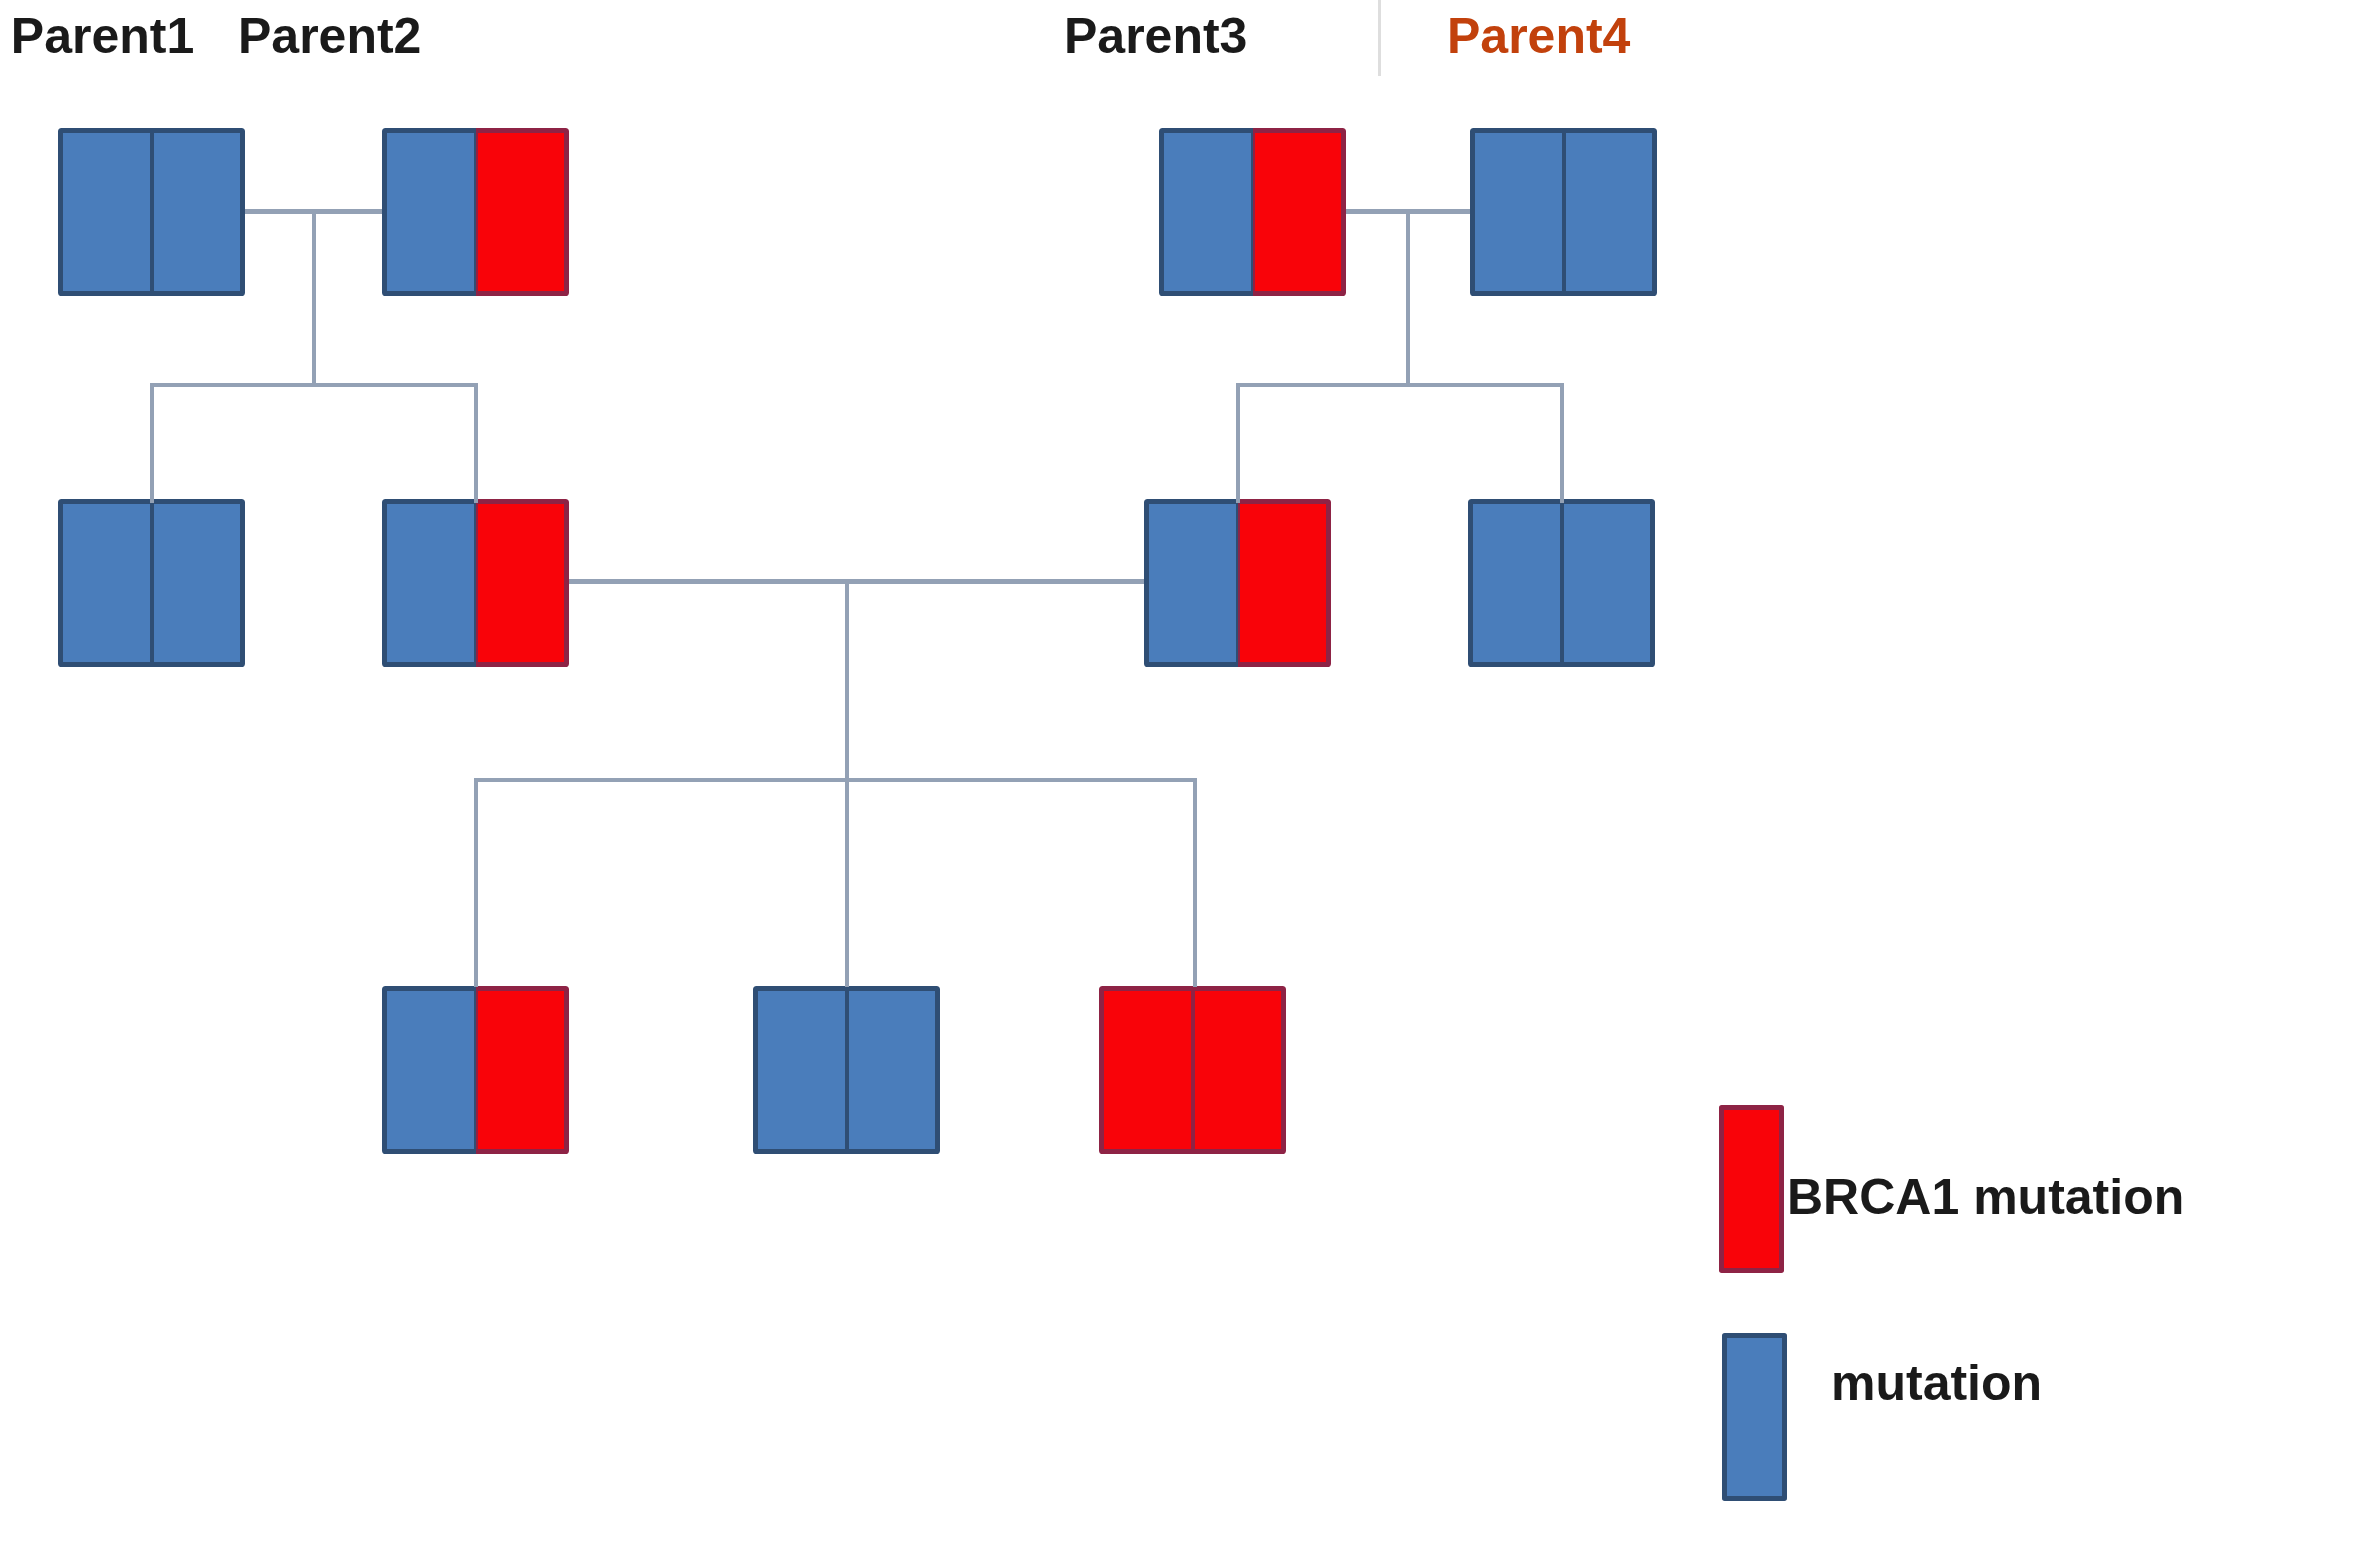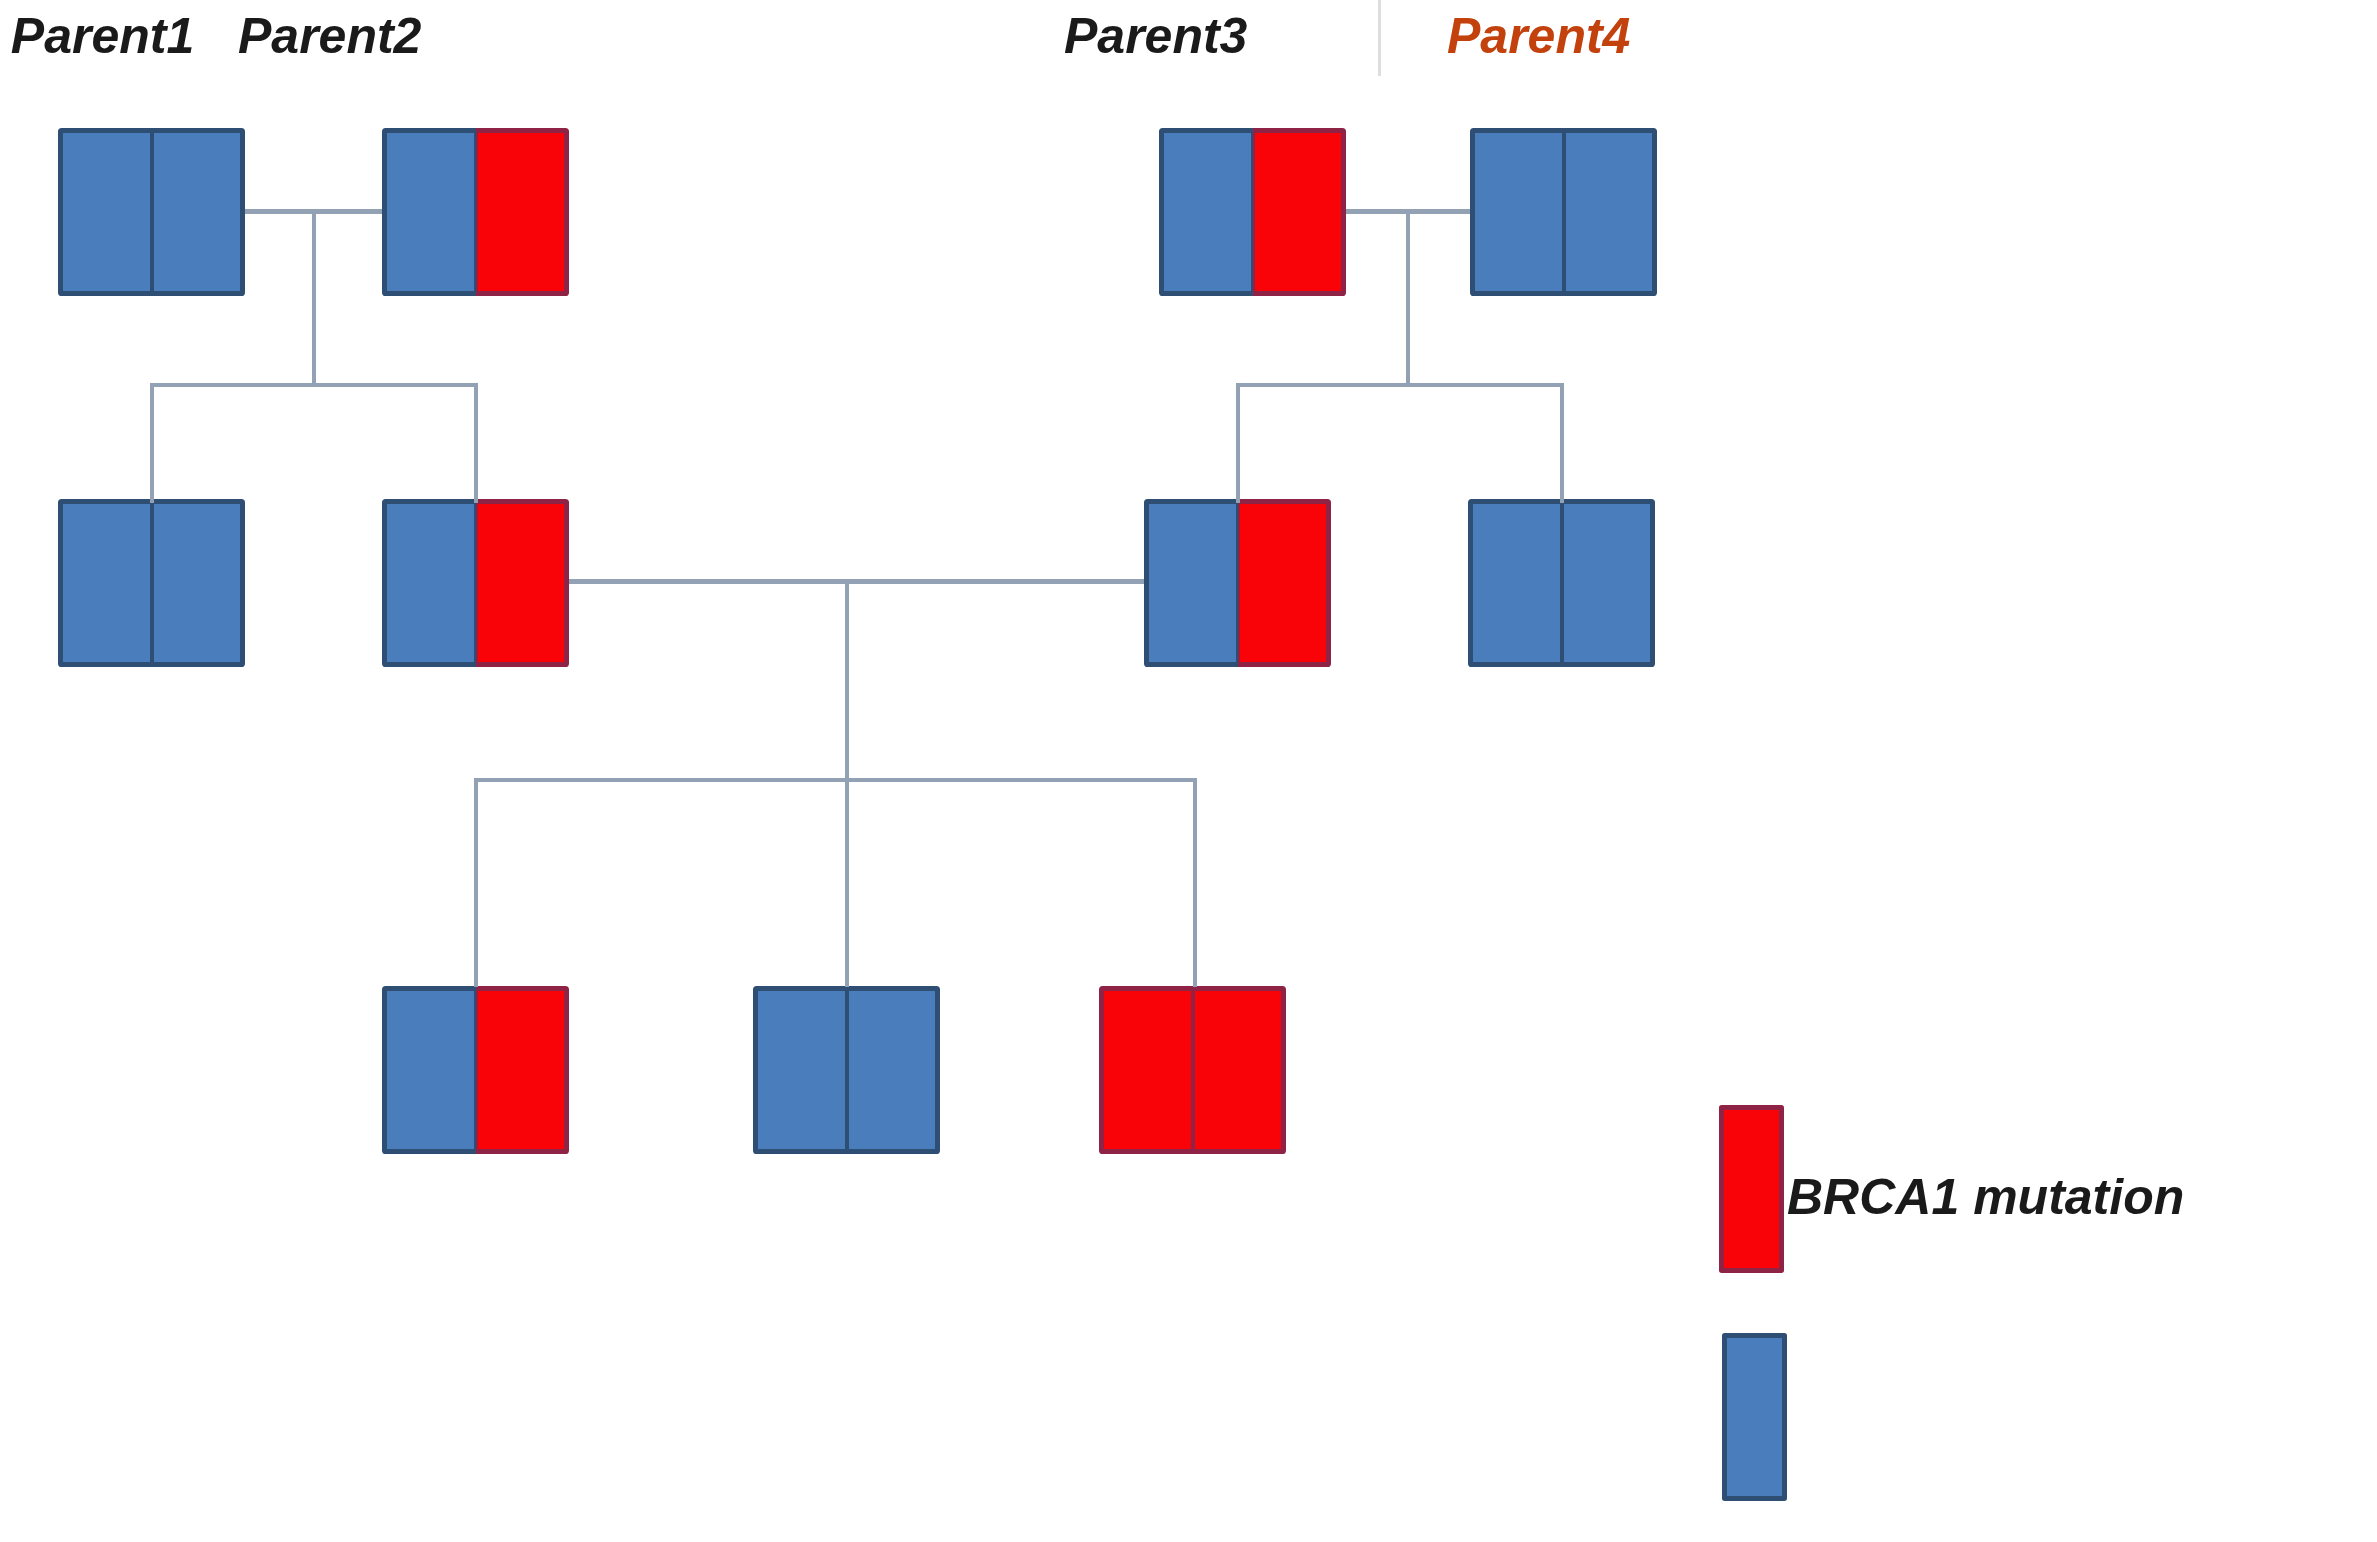--- a/index.html
+++ b/index.html
@@ -1,18 +1,18 @@
 <!DOCTYPE html>
 <html style="font-size:14.4px"><head>
 <meta charset="utf-8">
 <style>
   html,body{margin:0;padding:0;background:#ffffff;}
   body{width:2377px;height:1542px;position:relative;overflow:hidden;
        font-family:"Liberation Sans","DejaVu Sans",sans-serif;}
-  #figure{position:absolute;left:0;top:0;width:2096px;height:1542px;font-style:italic;}
+  #figure{position:absolute;left:0;top:0;width:2096px;height:1542px;}
 
   
   .person{position:absolute;width:187px;height:168px;display:flex;}
   .half{flex:1 1 50%;box-sizing:border-box;border:5.4px solid #2f4e74;background:#4a7dbb;}
   .half.l{border-right-width:2.7px;border-radius:3.6px 0 0 3.6px;}
   .half.r{border-left-width:2.7px;border-radius:0 3.6px 3.6px 0;}
 
   #p1{left:58px;top:128px;}  #p2{left:382px;top:128px;}
   #p3{left:1159px;top:128px;} #p4{left:1470px;top:128px;}
   #c1{left:58px;top:499px;}  #c2{left:382px;top:499px;}
@@ -127,17 +127,18 @@
   <div class="line" id="l-drop-center" style="background: rgb(147, 161, 181);"></div>
   <div class="line" id="l-sib-gen3" style="background: rgb(147, 161, 181);"></div>
   <div class="line" id="l-sibdrop-g1" style="background: rgb(147, 161, 181);"></div>
   <div class="line" id="l-sibdrop-g3" style="background: rgb(147, 161, 181);"></div>
 
   <div>
     <div class="legend-swatch" id="legend-swatch-mutation" style="background: rgb(249, 3, 9); border-color: rgb(142, 35, 69);"></div>
     <span class="legend-text" id="legend-text-mutation" style="color: rgb(26, 26, 26);">BRCA1 mutation</span>
     <div class="legend-swatch" id="legend-swatch-normal" style="background: rgb(74, 125, 187); border-color: rgb(47, 78, 116);"></div>
     <div class="legend-text" id="legend-text-normal" style="color: rgb(26, 26, 26);">
+      <span>mutation</span>
     </div>
   </div>
 
 </div>
 
 
 </body></html>

